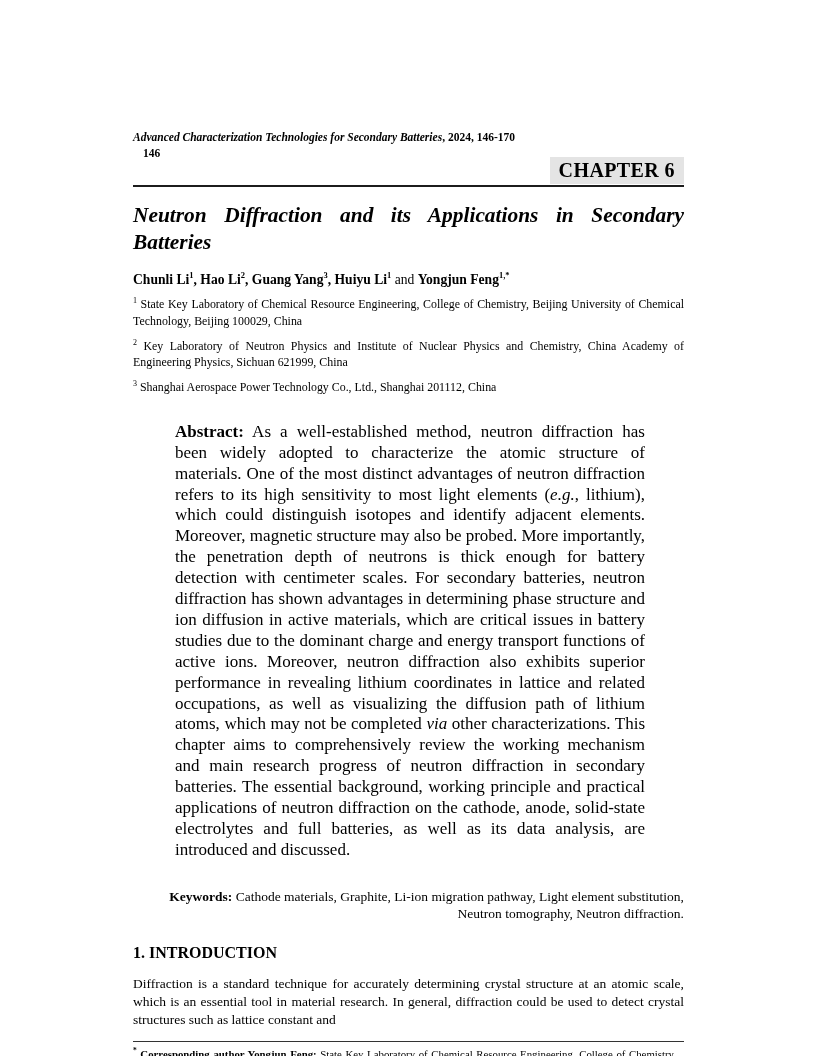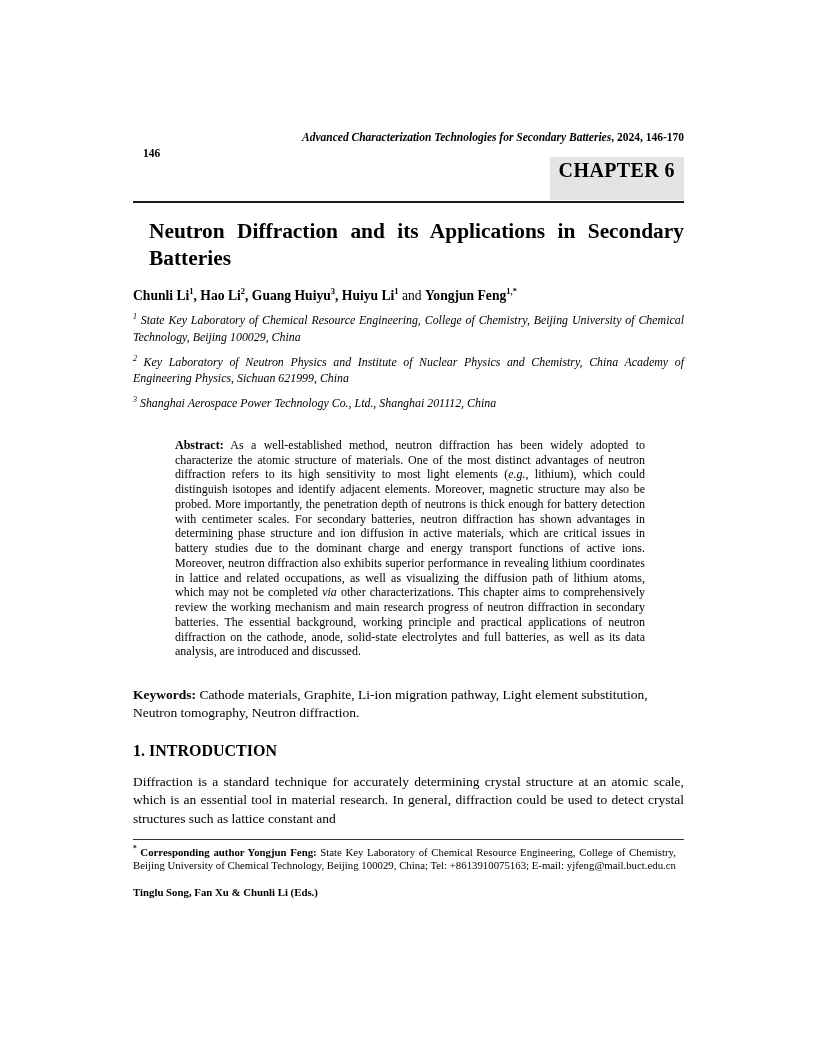--- a/index.html
+++ b/index.html
@@ -9,61 +9,62 @@
     color:#000000;
     font-family:"Liberation Serif", serif;
     position:relative;
     overflow:hidden;
   }
   .page { box-sizing:border-box; padding:131px 132px 0 133px; }
 
   
   .header { position:relative; font-size:11.5px; font-weight:bold; height:15px; }
   .pageno { position:absolute; left:10px; top:16px; }
-  .runhead { display:block; text-align:right; }
+  .runhead { display:block; text-align:left; }
   .runhead .it { font-style:italic; }
 
   
   .chapter-row { text-align:right; margin-top:11px; }
   .chapter-badge {
     display:inline-block;
     background:#e4e4e4;
     font-size:20px; font-weight:bold;
-    padding:2px 9px 18px 9px;
+    padding:2px 9px 2px 9px;
     letter-spacing:0.4px;
   }
   .head-rule { border:0; border-top:2.4px solid #1c1c1c; margin:1px 0 0 0; }
 
   
   .title {
     font-size:21.4px; font-weight:bold;
     text-align:justify; line-height:1.26;
-    margin:15px 0 0 16px;
+    margin:15px 0 0 0;
+    font-style:italic;
   }
   .authors { font-size:13.6px; font-weight:bold; margin:14px 0 0 0; }
   .authors sup { font-size:8.5px; }
   .authors .and { font-weight:normal; }
   .affiliation {
-    font-size:11.9px; font-style:italic;
+    font-size:11.9px; 
     text-align:justify; line-height:1.35;
     margin:9px 0 0 0;
   }
   .affiliation sup { font-size:8px; }
 
   
   .abstract {
     margin:27px 39px 0 42px;
-    font-size:12px; line-height:1.23;
+    font-size:17px; line-height:1.23;
     text-align:justify;
   }
   .abstract .lbl { font-weight:bold; }
   .abstract i { font-style:italic; }
 
   
-  .keywords { margin:27px 0 0 0; font-size:13.5px; line-height:1.3; }
+  .keywords { margin:27px 0 0 0; font-size:13.5px; line-height:1.3;text-align:right; }
   .keywords .lbl { font-weight:bold; }
   .section-heading { margin:21px 0 13px 0; font-size:16px; font-weight:bold; }
   .bodytext {
     margin:11px 0 0 0; font-size:13.5px; line-height:1.35;
     text-align:justify;
   }
 
   
   .foot-rule { border:0; border-top:1.4px solid #333; margin:11px 0 0 0; }
   .footnote {
@@ -86,21 +87,21 @@
     <span class="runhead"><span class="it">Advanced Characterization Technologies for Secondary Batteries</span><span>, 2024, 146-170</span></span>
   </div>
 
   <div class="chapter-row">
     <span class="chapter-badge">CHAPTER 6</span>
   </div>
   <hr class="head-rule">
 
   <h1 class="title">Neutron Diffraction and its Applications in Secondary Batteries</h1>
 
-  <p class="authors"><span>Chunli Li</span><sup>1</sup><span>, </span><span>Hao Li</span><sup>2</sup><span>, </span><span>Guang Huiyu</span><sup>3</sup><span>, </span><span>Huiyu Li</span><sup>1</sup><span class="and"> and </span><span>Yongjun Feng</span><sup>1,*</sup></p>
+  <p class="authors"><span>Chunli Li</span><sup>1</sup><span>, </span><span>Hao Li</span><sup>2</sup><span>, </span><span>Guang Yang</span><sup>3</sup><span>, </span><span>Huiyu Li</span><sup>1</sup><span class="and"> and </span><span>Yongjun Feng</span><sup>1,*</sup></p>
 
   <p class="affiliation"><sup>1</sup><span> State Key Laboratory of Chemical Resource Engineering, College of Chemistry, Beijing University of Chemical Technology, Beijing 100029, China</span></p>
   <p class="affiliation"><sup>2</sup><span> Key Laboratory of Neutron Physics and Institute of Nuclear Physics and Chemistry, China Academy of Engineering Physics, Sichuan 621999, China</span></p>
   <p class="affiliation"><sup>3</sup><span> Shanghai Aerospace Power Technology Co., Ltd., Shanghai 201112, China</span></p>
 
   <p class="abstract"><span class="lbl">Abstract:</span><span> As a well-established method, neutron diffraction has been widely adopted to characterize the atomic structure of materials. One of the most distinct advantages of neutron diffraction refers to its high sensitivity to most light elements (</span><i>e.g.</i><span>, lithium), which could distinguish isotopes and identify adjacent elements. Moreover, magnetic structure may also be probed. More importantly, the penetration depth of neutrons is thick enough for battery detection with centimeter scales. For secondary batteries, neutron diffraction has shown advantages in determining phase structure and ion diffusion in active materials, which are critical issues in battery studies due to the dominant charge and energy transport functions of active ions. Moreover, neutron diffraction also exhibits superior performance in revealing lithium coordinates in lattice and related occupations, as well as visualizing the diffusion path of lithium atoms, which may not be completed </span><i>via</i><span> other characterizations. This chapter aims to comprehensively review the working mechanism and main research progress of neutron diffraction in secondary batteries. The essential background, working principle and practical applications of neutron diffraction on the cathode, anode, solid-state electrolytes and full batteries, as well as its data analysis, are introduced and discussed.</span></p>
 
   <p class="keywords"><span class="lbl">Keywords:</span><span> Cathode materials, Graphite, Li-ion migration pathway, Light element substitution, Neutron tomography, Neutron diffraction.</span></p>
 
   <h2 class="section-heading">1. INTRODUCTION</h2>

